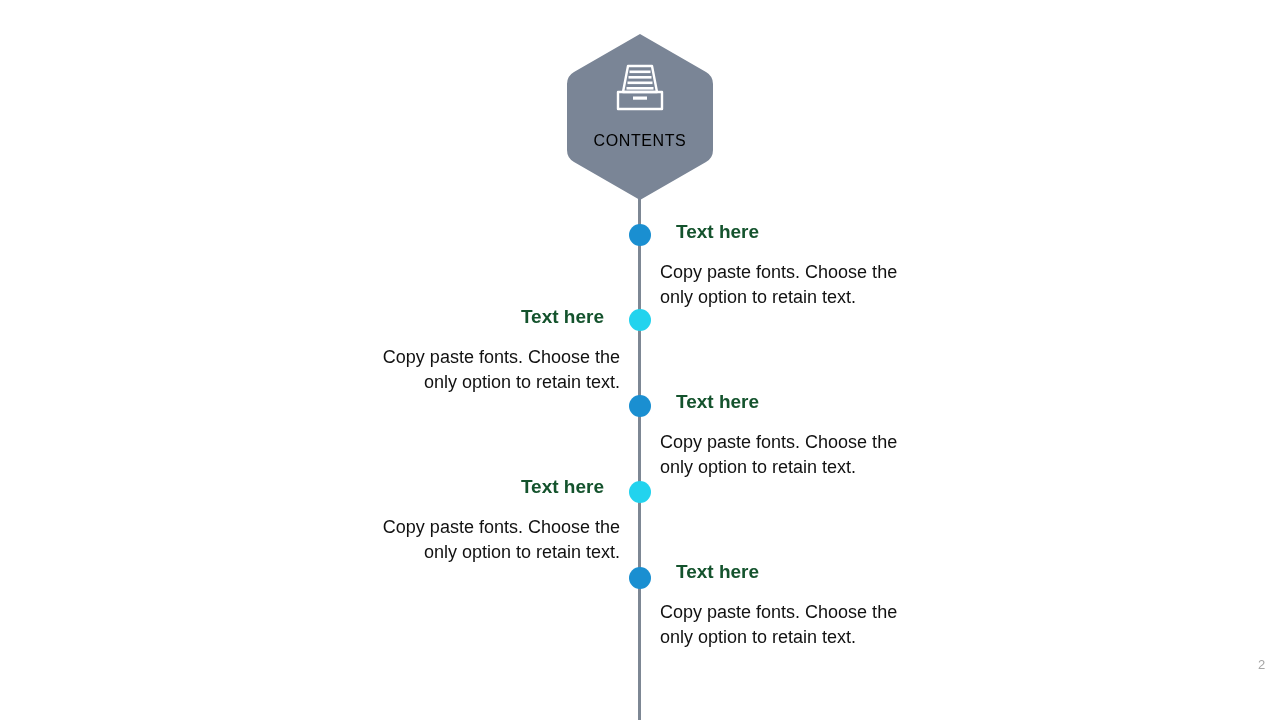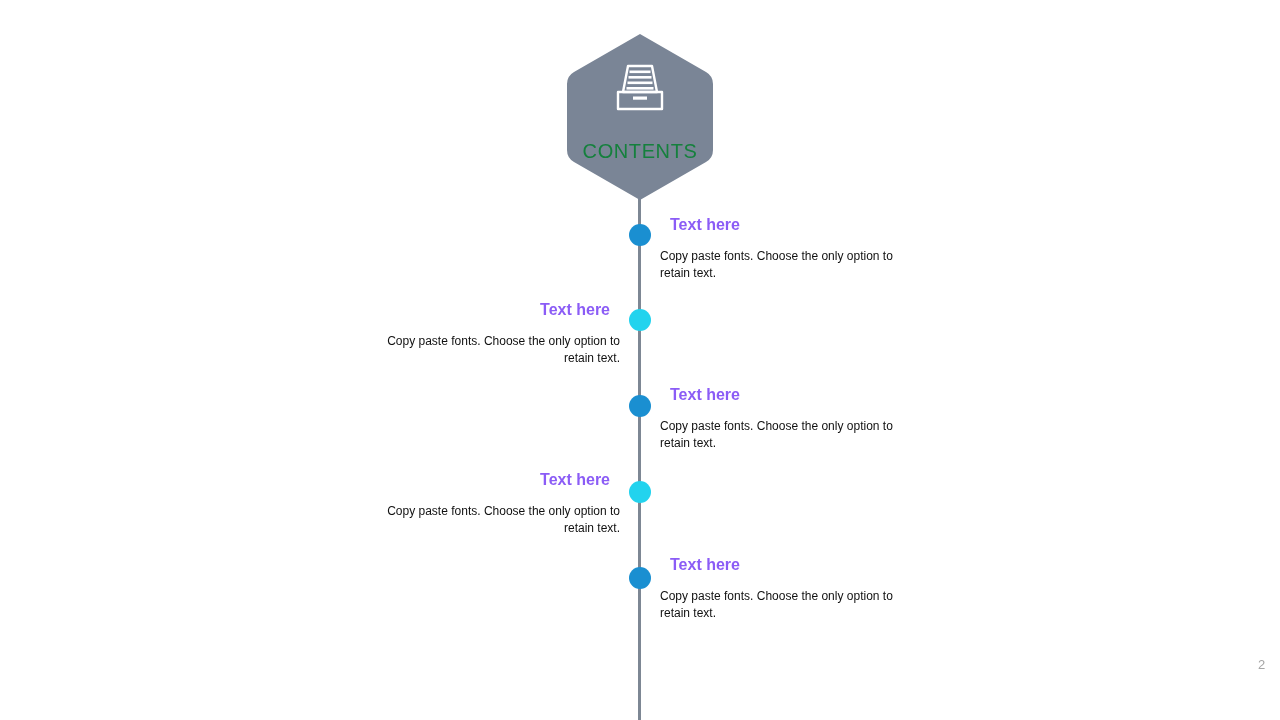--- a/index.html
+++ b/index.html
@@ -53,52 +53,52 @@
     padding-top: 30px;
     box-sizing: border-box;
     pointer-events: none;
   }
   .hex-icon {
     width: 56px;
     height: 52px;
     display: block;
   }
   .hex-label {
-    margin-top: 26px;
-    color: #15803d;
-    font-size: 20px;
+    margin-top: 18px;
+    color: #000000;
+    font-size: 16px;
     letter-spacing: 0.6px;
     font-family: "Liberation Sans", sans-serif;
   }
 
   
   .node {
     position: absolute;
     border-radius: 50%;
     z-index: 4;
   }
   .node.big {
     width: 22px;
     height: 22px;
   }
 
   .block {
     position: absolute;
     width: 248px;
   }
   .block .title {
-    font-size: 16px;
+    font-size: 19px;
     font-weight: bold;
-    color: #8b5cf6;
+    color: #14532d;
     line-height: 1.2;
-    margin: 10px;
+    margin: 16px;
     font-family: "Liberation Sans", sans-serif;
   }
   .block .body {
-    font-size: 12px;
+    font-size: 18px;
     color: #111111;
     line-height: 1.42;
     margin: 14px 0 0 0;
     font-family: "Liberation Sans", sans-serif;
   }
   .block.right {
     text-align: left;
   }
   .block.left {
     text-align: right;

